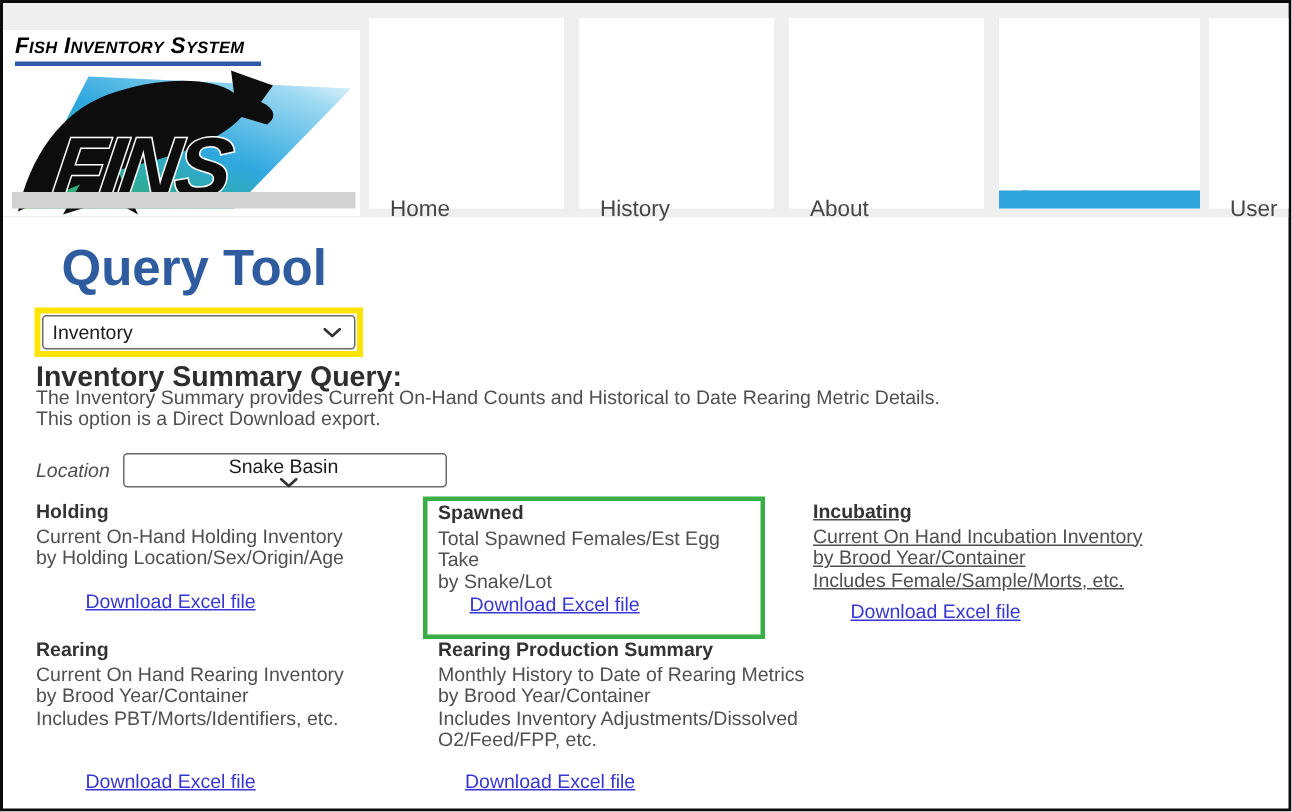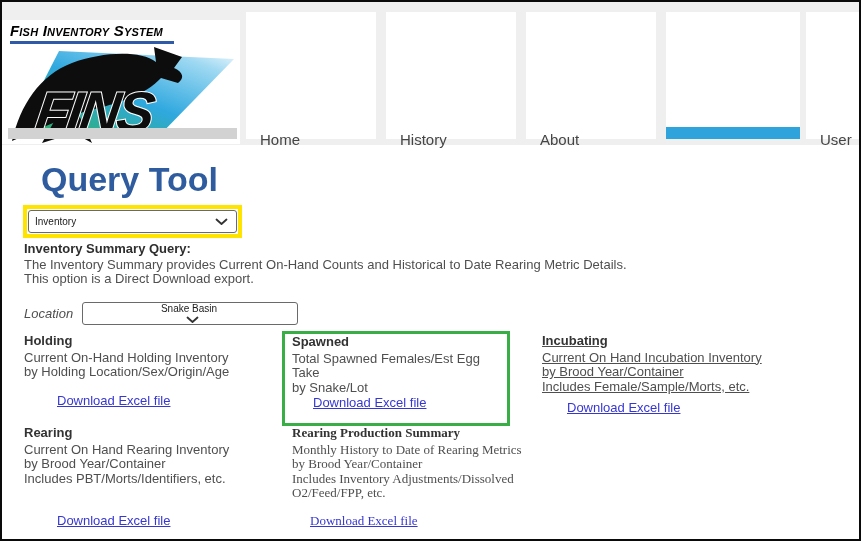--- a/index.html
+++ b/index.html
@@ -30,25 +30,25 @@
   .tab--active .tab-label { top:92px; color:var(--active_blue); }
   .active-bar { position:absolute; left:0; bottom:0; width:100%; height:12px; background:var(--active_blue); }
 
   
   .page-title { position:absolute; left:39px; top:158px; font-size:34px; font-weight:bold; color:var(--title_blue); }
 
   .yellow-box { position:absolute; left:21px; top:203px; border:4px solid var(--highlight_yellow); padding:1px; background:#fff; }
   .selectbox {
     width:209px; height:23px; border:1px solid #6a6a6a; border-radius:3px; background:#fff;
     display:flex; align-items:center; justify-content:space-between;
-    padding:0 8px 0 6px; font-size:10px; color:#1a1a1a; cursor:pointer;
+    padding:0 8px 0 6px; font-size:13px; color:#1a1a1a; cursor:pointer;
   }
   .selectbox .chev { flex:0 0 auto; margin-left:6px; }
 
-  .intro-heading { position:absolute; left:22px; top:239px; font-size:13px; font-weight:bold; color:#2e2e2e; }
+  .intro-heading { position:absolute; left:22px; top:239px; font-size:19px; font-weight:bold; color:#2e2e2e; }
   .intro-line1   { position:absolute; left:22px; top:255px; font-size:13px; color:#4f4f4f; }
   .intro-line2   { position:absolute; left:22px; top:269px; font-size:13px; color:#4f4f4f; }
 
   .location-label  { position:absolute; left:22px; top:304px; font-size:13px; color:#4f4f4f;font-style:italic; }
   .location-select { position:absolute; left:80px; top:300px; width:216px;flex-direction:column; }
 
   .section { position:absolute; font-size:13px; color:#4f4f4f; line-height:14.5px; }
   .sec-title { font-size:13px; font-weight:bold; color:#333; margin-bottom:2px; }
   .dl-link { position:absolute; font-size:13px; color:var(--link_blue); text-decoration:underline; cursor:pointer; white-space:nowrap; }
 
@@ -56,21 +56,21 @@
   .sec-holding    .dl-link { left:33px; top:60px; }
   .green-box {
     position:absolute; left:280px; top:329px; width:228px; height:95px;
     border:3px solid var(--highlight_green); padding:1px 0 0 7px;
   }
   .sec-spawned .dl-link { left:28px; top:62px; }
   .sec-incubating { left:540px; top:332px; width:258px; height:82px;text-decoration:underline; }
   .sec-incubating .dl-link { left:25px; top:67px; }
   .sec-rearing    { left:22px;  top:424px; width:262px; height:104px; }
   .sec-rearing    .dl-link { left:33px; top:88px; }
-  .sec-rps        { left:290px; top:424px; width:282px; height:104px;font-family:Liberation Serif, serif; }
+  .sec-rps        { left:290px; top:424px; width:282px; height:104px; }
   .sec-rps        .dl-link { left:18px; top:88px; }
 </style>
 </head>
 <body>
 
 <div class="frame">
 
   <div class="topbar">
 
     <div class="logo-box">

